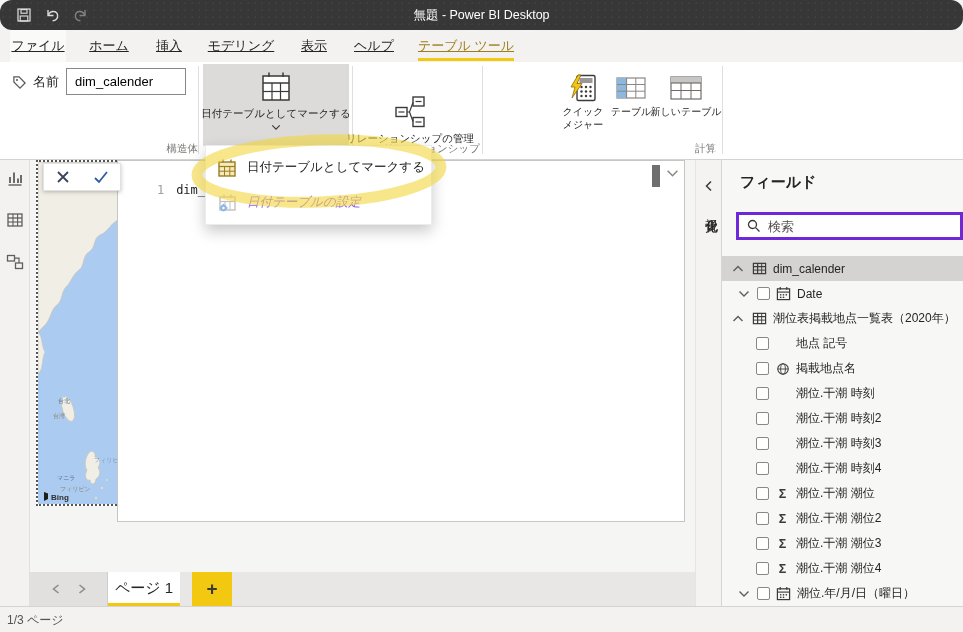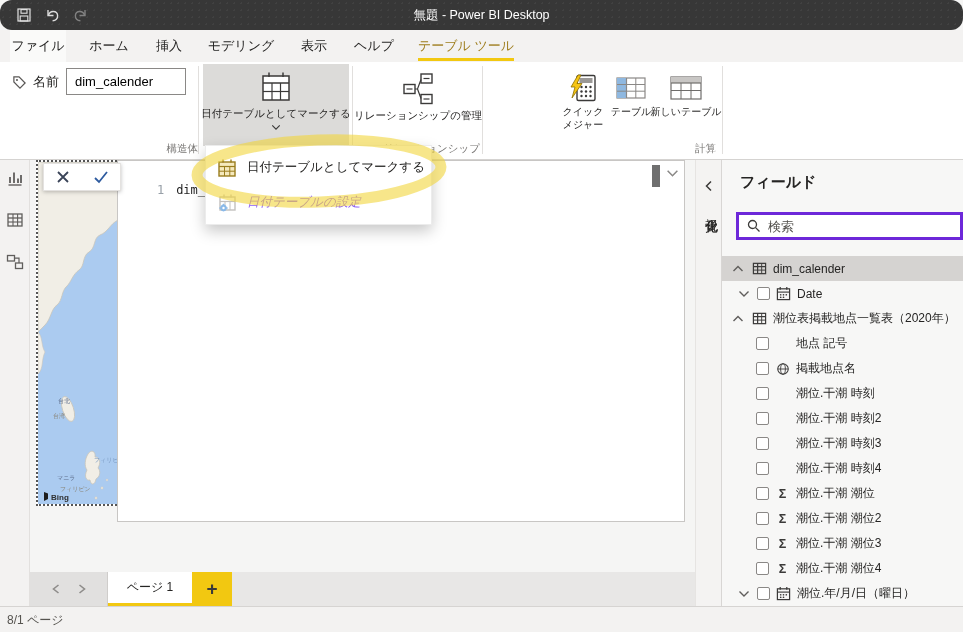--- a/index.html
+++ b/index.html
@@ -9,42 +9,42 @@
 
   
   #titlebar { position:absolute; left:0; top:0; width:963px; height:30px; background:#373737;
     background-image:radial-gradient(circle,#414141 1px,transparent 1px); background-size:7px 7px;border-radius:12px; }
   #titlebar .tb-icon { position:absolute; top:7px; }
   #tb-title { position:absolute; left:50%; top:0; transform:translateX(-50%); height:30px; line-height:30px;
     color:#ffffff; font-size:12.5px; white-space:nowrap; }
 
   
   #menubar { position:absolute; left:0; top:30px; width:963px; height:32px; background:#f3f2f1; }
-  .mtab { position:absolute; top:0; height:32px; line-height:32px; text-align:center; font-size:13px; color:#252423; cursor:default; }
+  .mtab { position:absolute; top:0; height:32px; line-height:32px; text-align:center; font-size:13px; color:#252423; cursor:default;text-decoration:underline; }
   #mtab-file { left:10px; width:56px; background:#fafaf9; }
   #mtab-home { left:84px; width:50px; }
   #mtab-insert { left:146px; width:46px; }
   #mtab-modeling { left:204px; width:74px; }
   #mtab-view { left:290px; width:48px; }
   #mtab-help { left:350px; width:48px; }
   #mtab-tabletools { left:416px; width:100px; color:#9e7d1c; }
   #mtab-tabletools .underline { position:absolute; left:2px; right:2px; bottom:1px; height:3px; background:#f2c811; }
 
   
   #ribbon { position:absolute; left:0; top:62px; width:963px; height:98px; background:#ffffff; border-bottom:1px solid #d5d3d1; }
   .rb-divider { position:absolute; top:4px; height:88px; width:1px; background:#e1dfdd; }
   .rb-group-label { position:absolute; bottom:3px; font-size:10.5px; color:#7a7876; text-align:right;margin-top:44px; }
   #name-label-wrap { position:absolute; left:12px; top:11px; display:flex; align-items:center; gap:6px; font-size:13px; }
   #name-input { position:absolute; left:66px; top:6px; width:120px; height:27px; border:1px solid #8a8886; background:#fff;
     font-size:13px; padding-left:8px; font-family:"Liberation Sans","DejaVu Sans",sans-serif; }
   .rb-bigbtn { position:absolute; top:2px; display:flex; flex-direction:column; align-items:center; cursor:pointer; }
   .rb-bigbtn .lbl { font-size:10.5px; color:#252423; white-space:nowrap; margin-top:4px; }
   #btn-mark-date { left:203px; width:146px; height:82px; background:#dcdbd9; }
   #btn-mark-date .icon-wrap { margin-top:7px; }
-  #btn-manage-rel { left:356px; width:124px; height:82px; }
+  #btn-manage-rel { left:348px; width:124px; height:82px;justify-content:flex-end; }
   #btn-manage-rel .icon-wrap { margin-top:9px; }
   .calc-btn { position:absolute; top:2px; height:88px; display:flex; flex-direction:column; align-items:center; cursor:pointer; }
   .calc-btn .icon-wrap { margin-top:7px; height:34px; display:flex; align-items:center; }
   .calc-btn .lbl { font-size:10px; color:#252423; white-space:nowrap; line-height:13px; text-align:center; }
   #btn-new-measure { left:486px; width:72px; }
   #btn-quick-measure { left:560px; width:46px; }
   #btn-new-column { left:608px; width:46px; }
   #btn-new-table { left:656px; width:60px; }
 
   
@@ -109,22 +109,22 @@
   .frow.lvl1 .chev { margin-left:16px; }
   .frow.lvl1 .cb { margin-left:7px; }
   .frow.lvl1 .iconslot { margin-left:6px; }
   .frow.leaf .cb { margin-left:34px; }
   .frow.leaf .iconslot { margin-left:6px; }
 
   
   #page-strip { position:absolute; left:30px; top:572px; width:665px; height:34px; background:#e8e7e6; }
   #page-nav { position:absolute; left:0; top:0; width:78px; height:34px; background:#e1e0df; border-right:1px solid #cfcdcb;
     display:flex; align-items:center; justify-content:center; gap:18px; }
-  #page-tab { position:absolute; left:78px; top:0; width:84px; height:34px; background:#ffffff; text-align:center;
-    line-height:31px; font-size:12px; cursor:pointer; }
+  #page-tab { position:absolute; left:78px; top:0; width:72px; height:34px; background:#ffffff; text-align:center;
+    line-height:31px; font-size:15px; cursor:pointer; }
   #page-tab .tab-underline { position:absolute; left:0; right:0; bottom:0; height:3px; background:#f2c811; }
   #page-add { position:absolute; left:162px; top:0; width:40px; height:34px; background:#f2c811; color:#3b3a39;
     font-size:19px; font-weight:bold; text-align:center; line-height:33px; cursor:pointer; }
 
   
   #status-bar { position:absolute; left:0; top:606px; width:963px; height:26px; background:#f3f2f1; border-top:1px solid #d6d4d2; }
   #status-text { position:absolute; left:7px; top:5px; font-size:12px; color:#55534f; }
 </style>
 </head>
 <body>
@@ -559,14 +559,14 @@
       </svg>
   </div>
   <div id="page-tab">
     <span>ページ 1</span>
     <span class="tab-underline"></span>
   </div>
   <div id="page-add">+</div>
 </div>
 
 <div id="status-bar">
-  <span id="status-text">8/1 ページ</span>
+  <span id="status-text">1/3 ページ</span>
 </div>
 
 </body></html>

